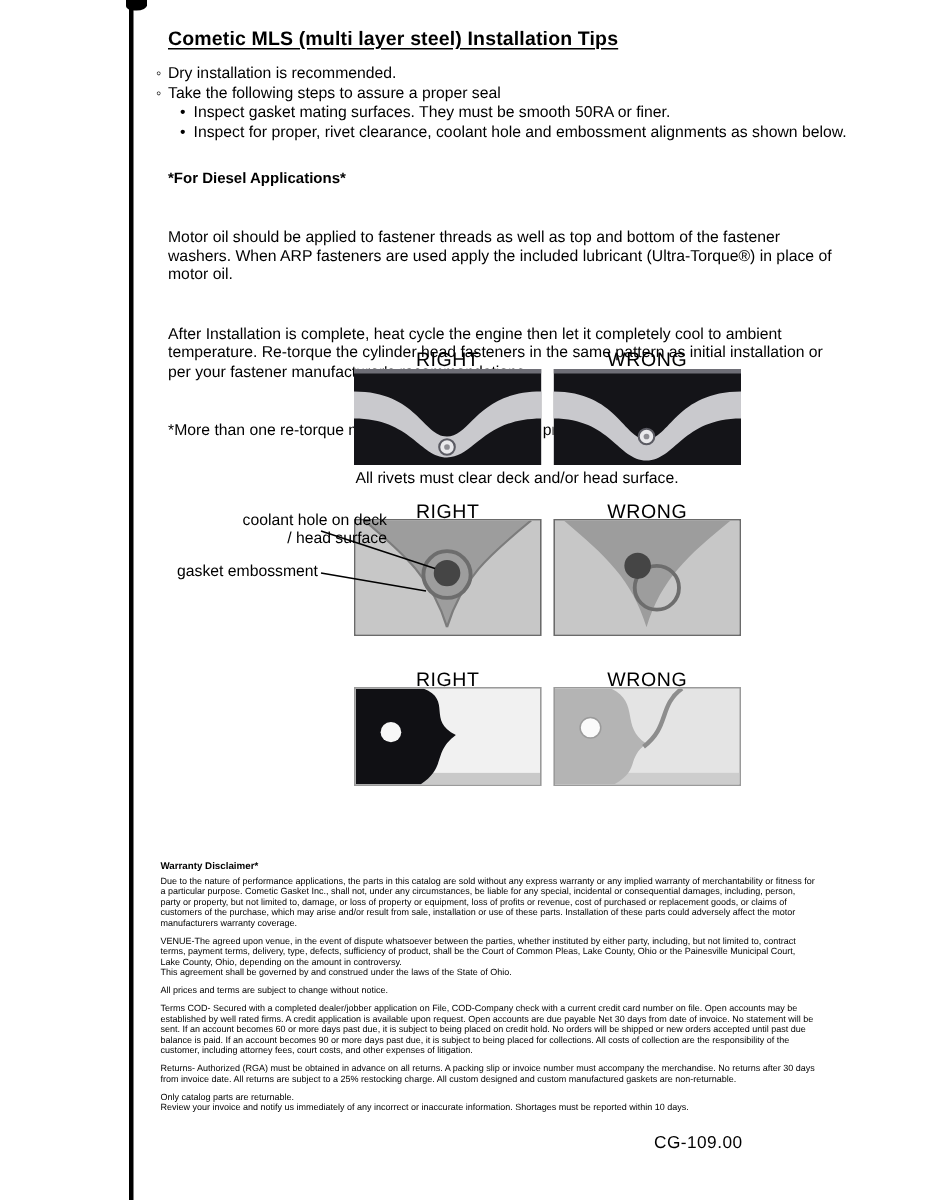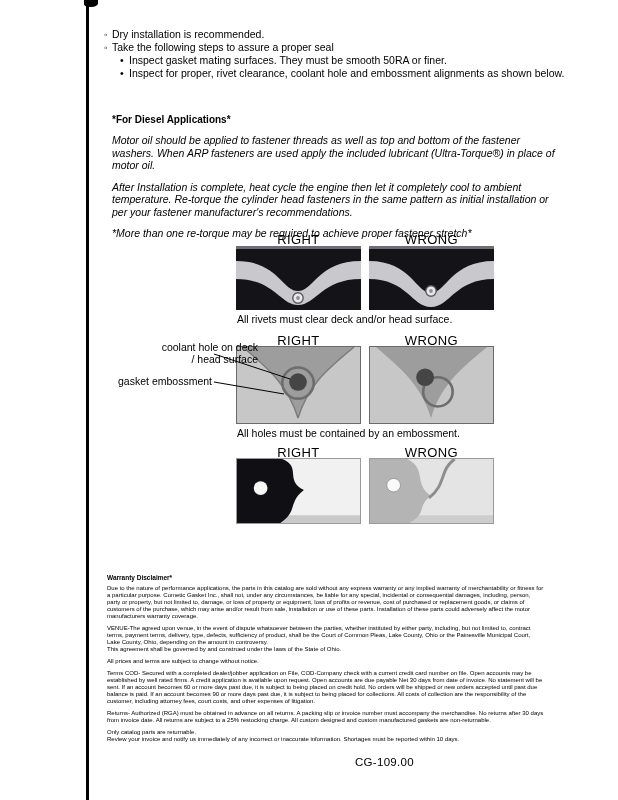--- a/index.html
+++ b/index.html
@@ -14,47 +14,48 @@
   .header-block { position:absolute; left:104px; top:18px; width:470px; }
   .title { font-size:13px; font-weight:bold; text-decoration:underline; text-underline-offset:2px; margin-left:8px; letter-spacing:0.1px; }
   .bullets { margin-top:10px; font-size:10.5px; }
   .bullet { line-height:13px; }
   .bullet.l1::before { content:"◦"; display:inline-block; width:8px; font-size:10px; }
   .bullet.l2 { padding-left:16px; }
   .bullet.l2::before { content:"•"; display:inline-block; width:9px; }
 
   .diesel-block { position:absolute; left:112px; top:114px; width:452px; }
   .diesel-heading { font-weight:bold; font-size:10px; }
-  .diesel-block p { font-size:10.5px; line-height:12.5px; margin-top:9px;font-style:italic; }
+  .diesel-block p { font-size:10.5px; line-height:12.5px; margin-top:27px; }
 
   .figures { position:absolute; left:0; top:228px; width:552px; height:346px; }
   .fig-label { position:absolute; width:125px; text-align:center; font-size:13px; letter-spacing:0.4px; }
   .panel { position:absolute; width:125px; overflow:hidden; background:#ddd; }
   .panel svg { display:block; width:100%; height:100%; }
   .panel.bordered { border:1px solid #6a6a6a; }
   .panel.bordered-light { border:1px solid #9a9a9a; }
   .caption { position:absolute; left:237px; font-size:10.5px; line-height:12.5px; }
   .callout { position:absolute; font-size:10.5px; line-height:11.5px; text-align:right; }
   .callout-lines { position:absolute; left:0; top:0; pointer-events:none; }
   .callout-lines line { stroke:#000; stroke-width:1; }
 
   .warranty { position:absolute; left:107px; top:574px; width:437px; }
   .warranty-heading { font-size:6.5px; font-weight:bold; margin-bottom:4px; }
   .warranty p { font-size:6px; line-height:7px; margin-bottom:5px; }
 
-  .footer-code { position:absolute; left:355px; top:756px; width:140px; text-align:left; font-size:11.5px; letter-spacing:0.3px; }
+  .footer-code { position:absolute; left:355px; top:756px; width:140px; text-align:right; font-size:11.5px; letter-spacing:0.3px; }
 </style>
 </head>
 <body>
 
 <div class="page">
   <div class="scan-line"></div>
   <div class="scan-blob"></div>
 
   <div class="header-block">
+    <h1 class="title">Cometic MLS (multi layer steel) Installation Tips</h1>
     <div class="bullets">
       <div class="bullet l1"><span>Dry installation is recommended.</span></div>
       <div class="bullet l1"><span>Take the following steps to assure a proper seal</span></div>
       <div class="bullet l2"><span>Inspect gasket mating surfaces.  They must be smooth 50RA or finer.</span></div>
       <div class="bullet l2"><span>Inspect for proper, rivet clearance, coolant hole and embossment alignments as shown below.</span></div>
     </div>
   </div>
 
   <div class="diesel-block">
     <div class="diesel-heading">*For Diesel Applications*</div>
@@ -106,21 +107,20 @@
         <circle cx="69" cy="46" r="15" fill="none" stroke="#6d6d6d" stroke-width="2.6"></circle>
         <circle cx="56" cy="31" r="9" fill="#454545"></circle>
       </svg>
     </div>
     <div class="callout" style="left:112px; top:114px; width:100px;margin-left:46px;">coolant hole on deck / head surface</div>
     <div class="callout" style="left:96px; top:148px; width:116px;">gasket embossment</div>
     <svg class="callout-lines" width="618" height="346" viewBox="0 0 618 346">
       <line x1="214" y1="126" x2="290" y2="151"></line>
       <line x1="214" y1="154" x2="284" y2="166"></line>
     </svg>
-    <div class="caption" style="top:199px;">All holes must be contained by an embossment.</div>
 
     <div class="fig-label" style="left:236px; top:217px;">RIGHT</div>
     <div class="fig-label" style="left:369px; top:217px;">WRONG</div>
     <div class="panel bordered-light" style="left:236px; top:230px; height:66px;">
       <svg viewBox="0 0 125 66" preserveAspectRatio="none">
         <rect width="125" height="66" fill="#f1f1f1"></rect>
         <rect y="58" width="125" height="8" fill="#c9c9c9"></rect>
         <path d="M0,0 H46 C66,8 48,22 68,32 C52,44 62,54 44,66 H0 Z" fill="#101014"></path>
         <circle cx="24" cy="30" r="7" fill="#f7f7f7"></circle>
       </svg>

